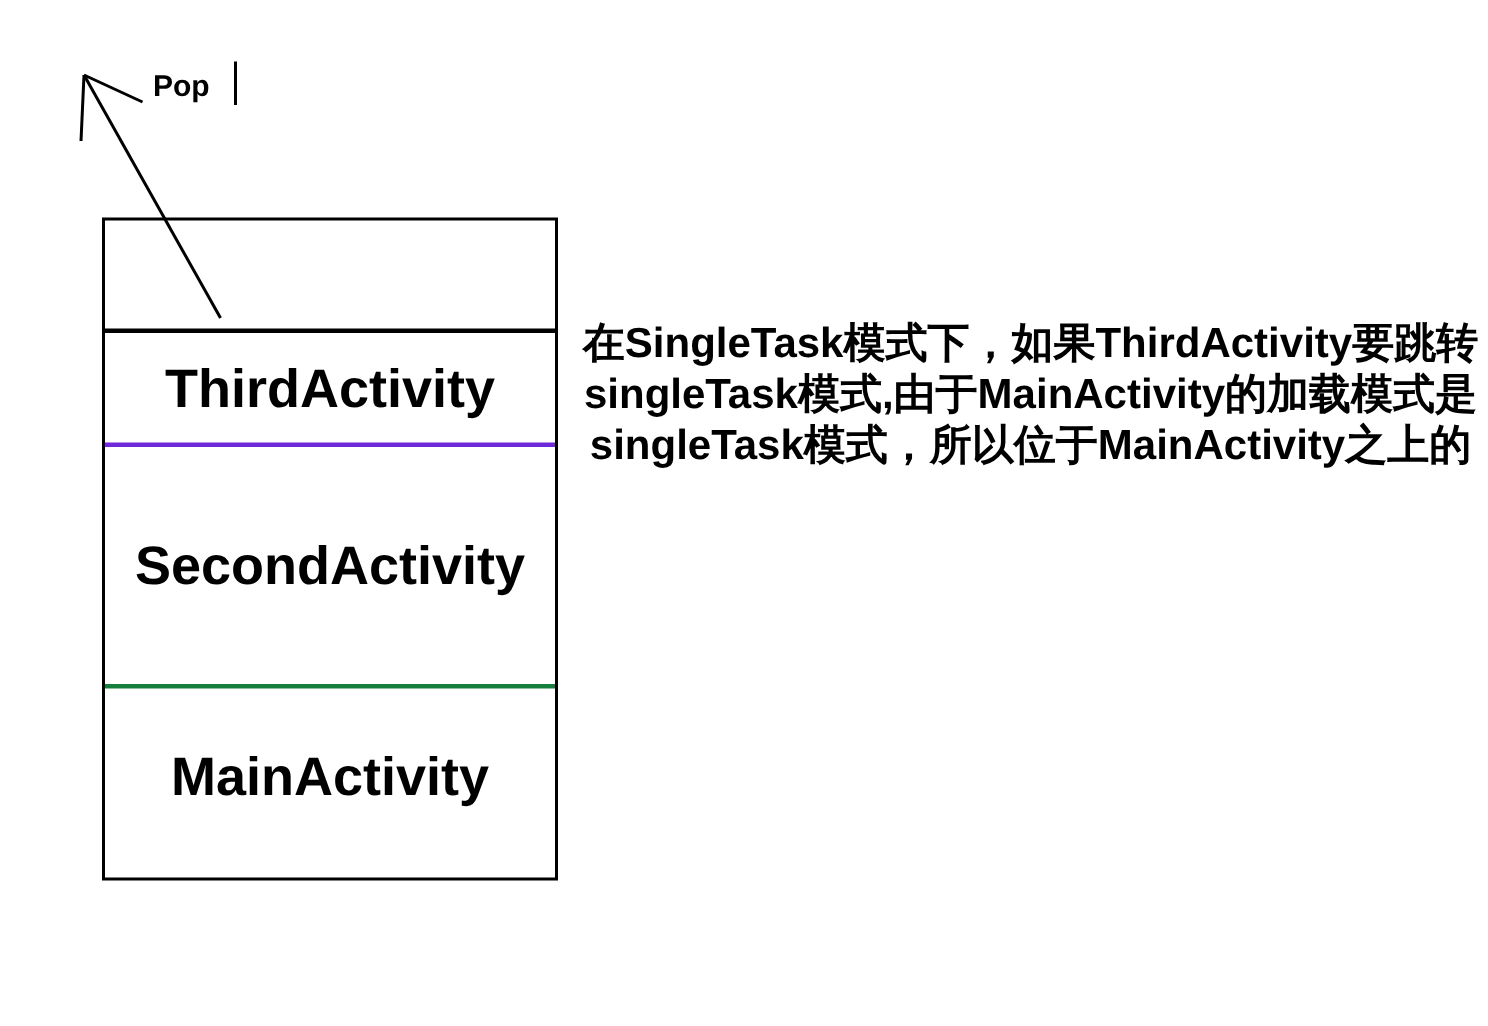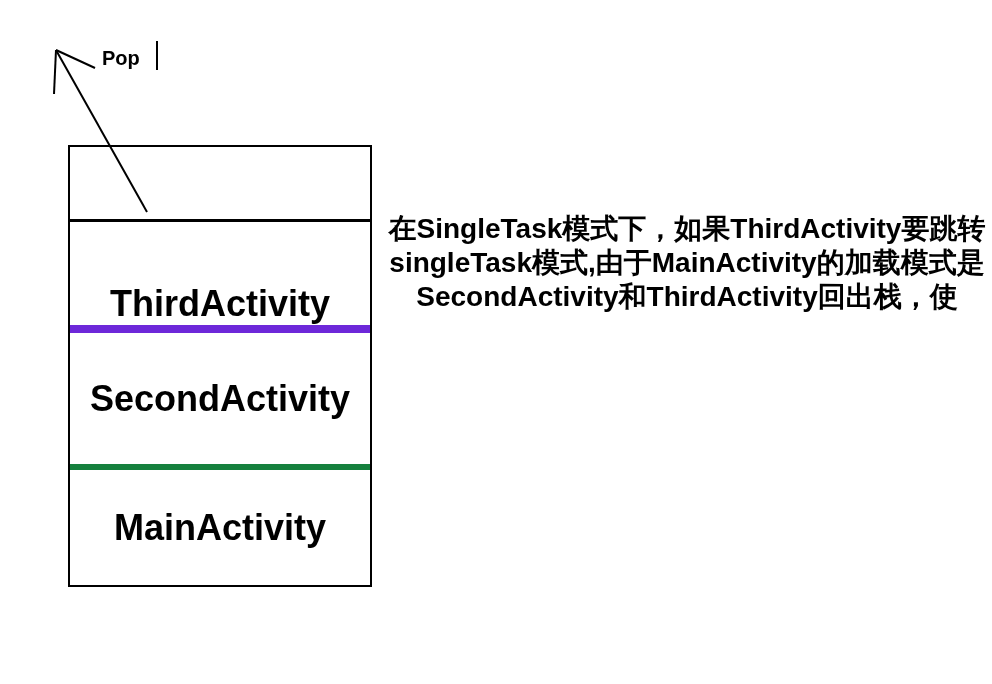--- a/index.html
+++ b/index.html
@@ -61,23 +61,23 @@
   .stack-row {
     box-sizing: border-box;
     display: flex;
     align-items: center;
     justify-content: center;
     font-size: 36px;
     font-weight: bold;
     white-space: nowrap;
   }
   .stack-row.row-0 { height: 72px; }
-  .stack-row.row-1 { height: 106px; border-top: 3px solid #000000; align-items: flex-end; }
-  .stack-row.row-2 { height: 139px; border-top: 8px solid #6d28d9; }
-  .stack-row.row-3 { height: 121px; border-top: 6px solid #15803d; }
+  .stack-row.row-1 { height: 76px; border-top: 3px solid #000000; }
+  .stack-row.row-2 { height: 161px; border-top: 3px solid #6d28d9; }
+  .stack-row.row-3 { height: 121px; border-top: 3px solid #15803d; }
 
   
   .description {
     position: absolute;
     left: 382px;
     top: 212px;
     width: 610px;
     text-align: center;
     font-size: 28px;
     font-weight: bold;
@@ -110,14 +110,14 @@
     <span>SecondActivity</span>
   </div>
   <div class="stack-row row-3">
     <span>MainActivity</span>
   </div>
 </div>
 
 <div class="description">
   <div class="line">在SingleTask模式下，如果ThirdActivity要跳转</div>
   <div class="line">singleTask模式,由于MainActivity的加载模式是</div>
-  <div class="line">SecondActivity和ThirdActivity回出栈，使</div>
+  <div class="line">singleTask模式，所以位于MainActivity之上的</div>
 </div>
 
 </body></html>

